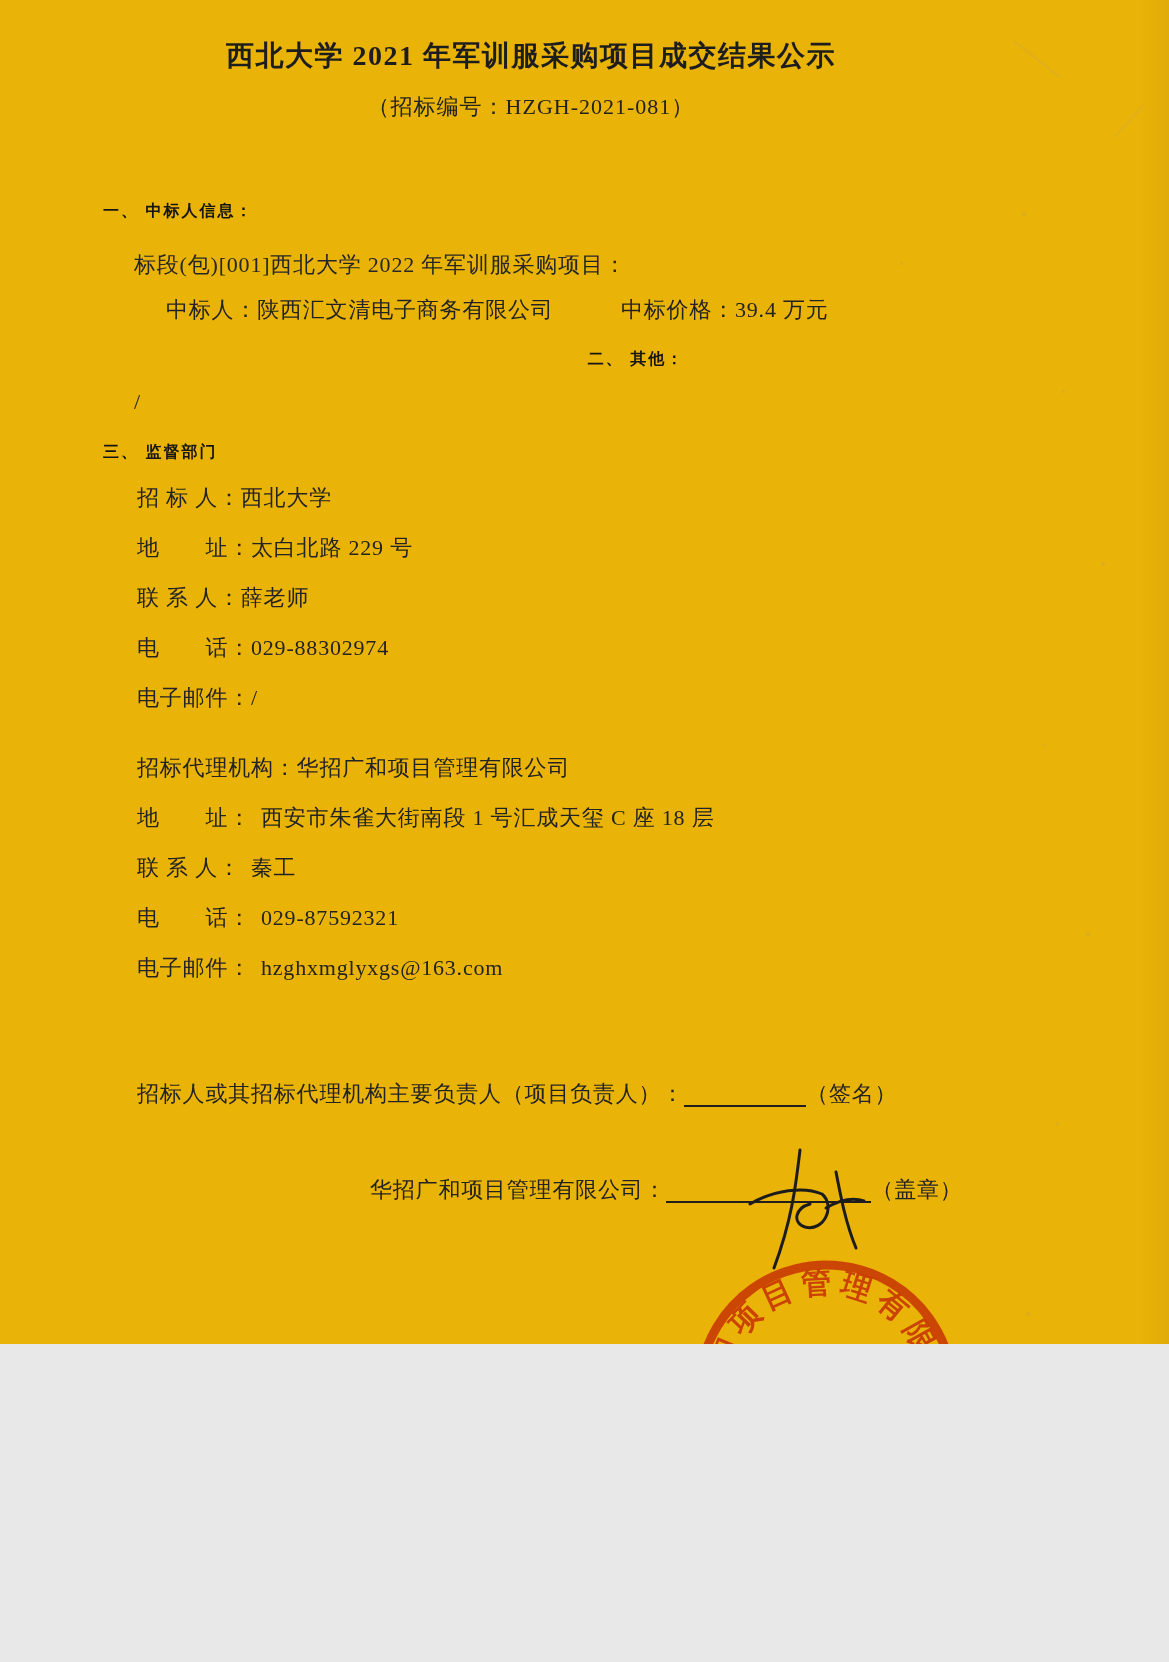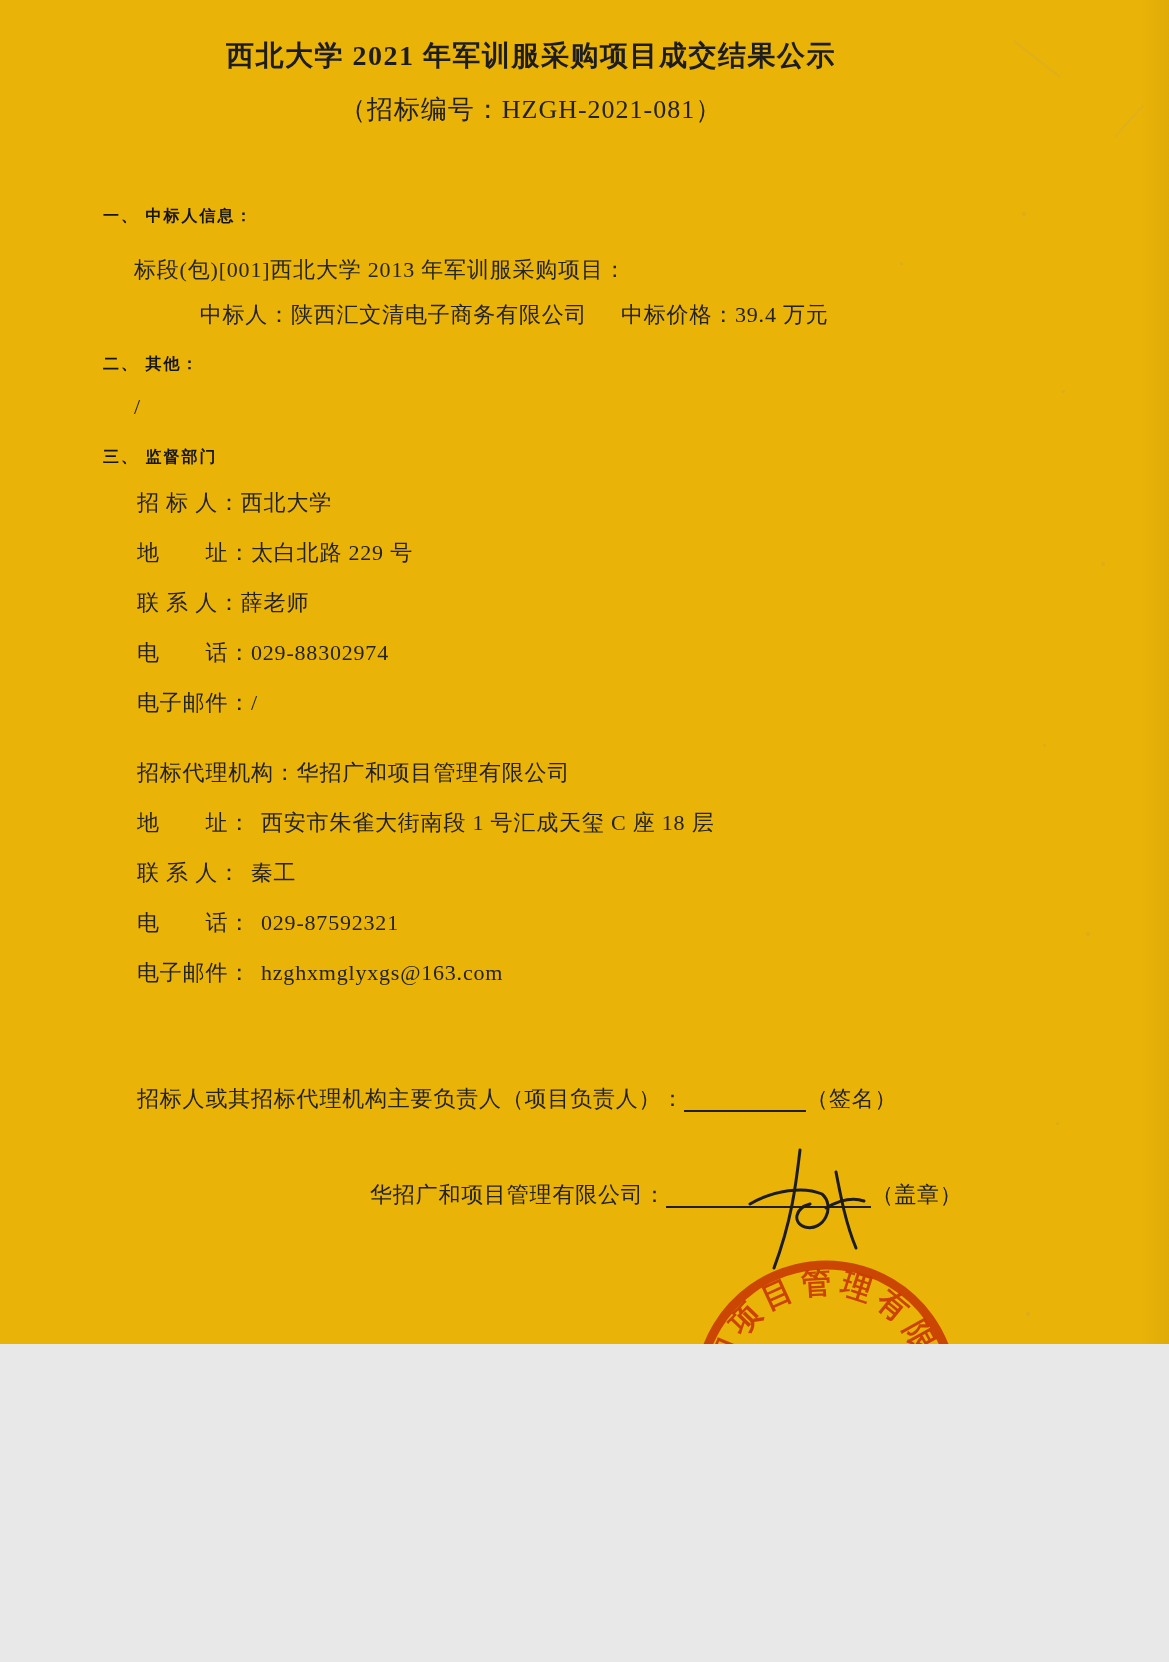--- a/index.html
+++ b/index.html
@@ -18,38 +18,38 @@
     background:linear-gradient(to right, rgba(0,0,0,0), rgba(0,0,0,0.045));
     pointer-events:none;
   }
   .doc-title{
     margin:0;padding-top:37px;width:1062px;
     text-align:center;font-size:28px;font-weight:600;
     letter-spacing:1.5px;color:#1d1d1d;
   }
   .doc-subtitle{
     margin:17px 0 0;width:1062px;text-align:center;
-    font-size:26px;font-weight:normal;letter-spacing:1px;color:#222;
+    font-size:22px;font-weight:normal;letter-spacing:1px;color:#222;
   }
   .sec-heading{
     margin:0 0 0 103px;
     font-family:"Liberation Sans", sans-serif;
     font-size:16px;font-weight:bold;letter-spacing:2px;color:#151515;
     line-height:34px;
   }
   .h1x{margin-top:72px;}
-  .h2x{margin-top:17px;}
+  .h2x{margin-top:17px;text-align:center;}
   .h3x{margin-top:18px;}
   .h4x{margin-top:20px;}
   .bodyline{
     margin:0;font-size:22px;line-height:30px;letter-spacing:0.8px;color:#262626;
   }
   .lot-line{margin:22px 0 0 134px;}
   .winner-row{display:flex;margin:15px 0 0 166px;font-size:22px;line-height:30px;letter-spacing:0.8px;}
-  .winner-row .w1{width:455px;text-align:center;}
+  .winner-row .w1{width:455px;}
   .slash-line{margin:11px 0 0 134px;}
   .supervision-line{margin:15px 0 0 134px;}
   .crow{
     display:flex;margin:0 0 20px 137px;
     font-size:22px;line-height:30px;letter-spacing:0.8px;
   }
   .crow .clabel{white-space:pre;}
   .contact-group{margin-top:14px;}
   .agency-group{margin-top:40px;}
   .agency-group .pad{padding-left:10px;}
@@ -78,21 +78,21 @@
 </style>
 </head>
 <body>
 
 <div class="page">
 
   <h1 class="doc-title">西北大学 2021 年军训服采购项目成交结果公示</h1>
   <h2 class="doc-subtitle">（招标编号：HZGH-2021-081）</h2>
 
   <h3 class="sec-heading h1x">一、 中标人信息：</h3>
-  <p class="bodyline lot-line">标段(包)[001]西北大学 2013 年军训服采购项目：</p>
+  <p class="bodyline lot-line">标段(包)[001]西北大学 2022 年军训服采购项目：</p>
   <div class="winner-row">
     <span class="w1">中标人：陕西汇文清电子商务有限公司</span>
     <span class="w2">中标价格：39.4 万元</span>
   </div>
 
   <h3 class="sec-heading h2x">二、 其他：</h3>
   <p class="bodyline slash-line">/</p>
 
   <h3 class="sec-heading h3x">三、 监督部门</h3>
 

